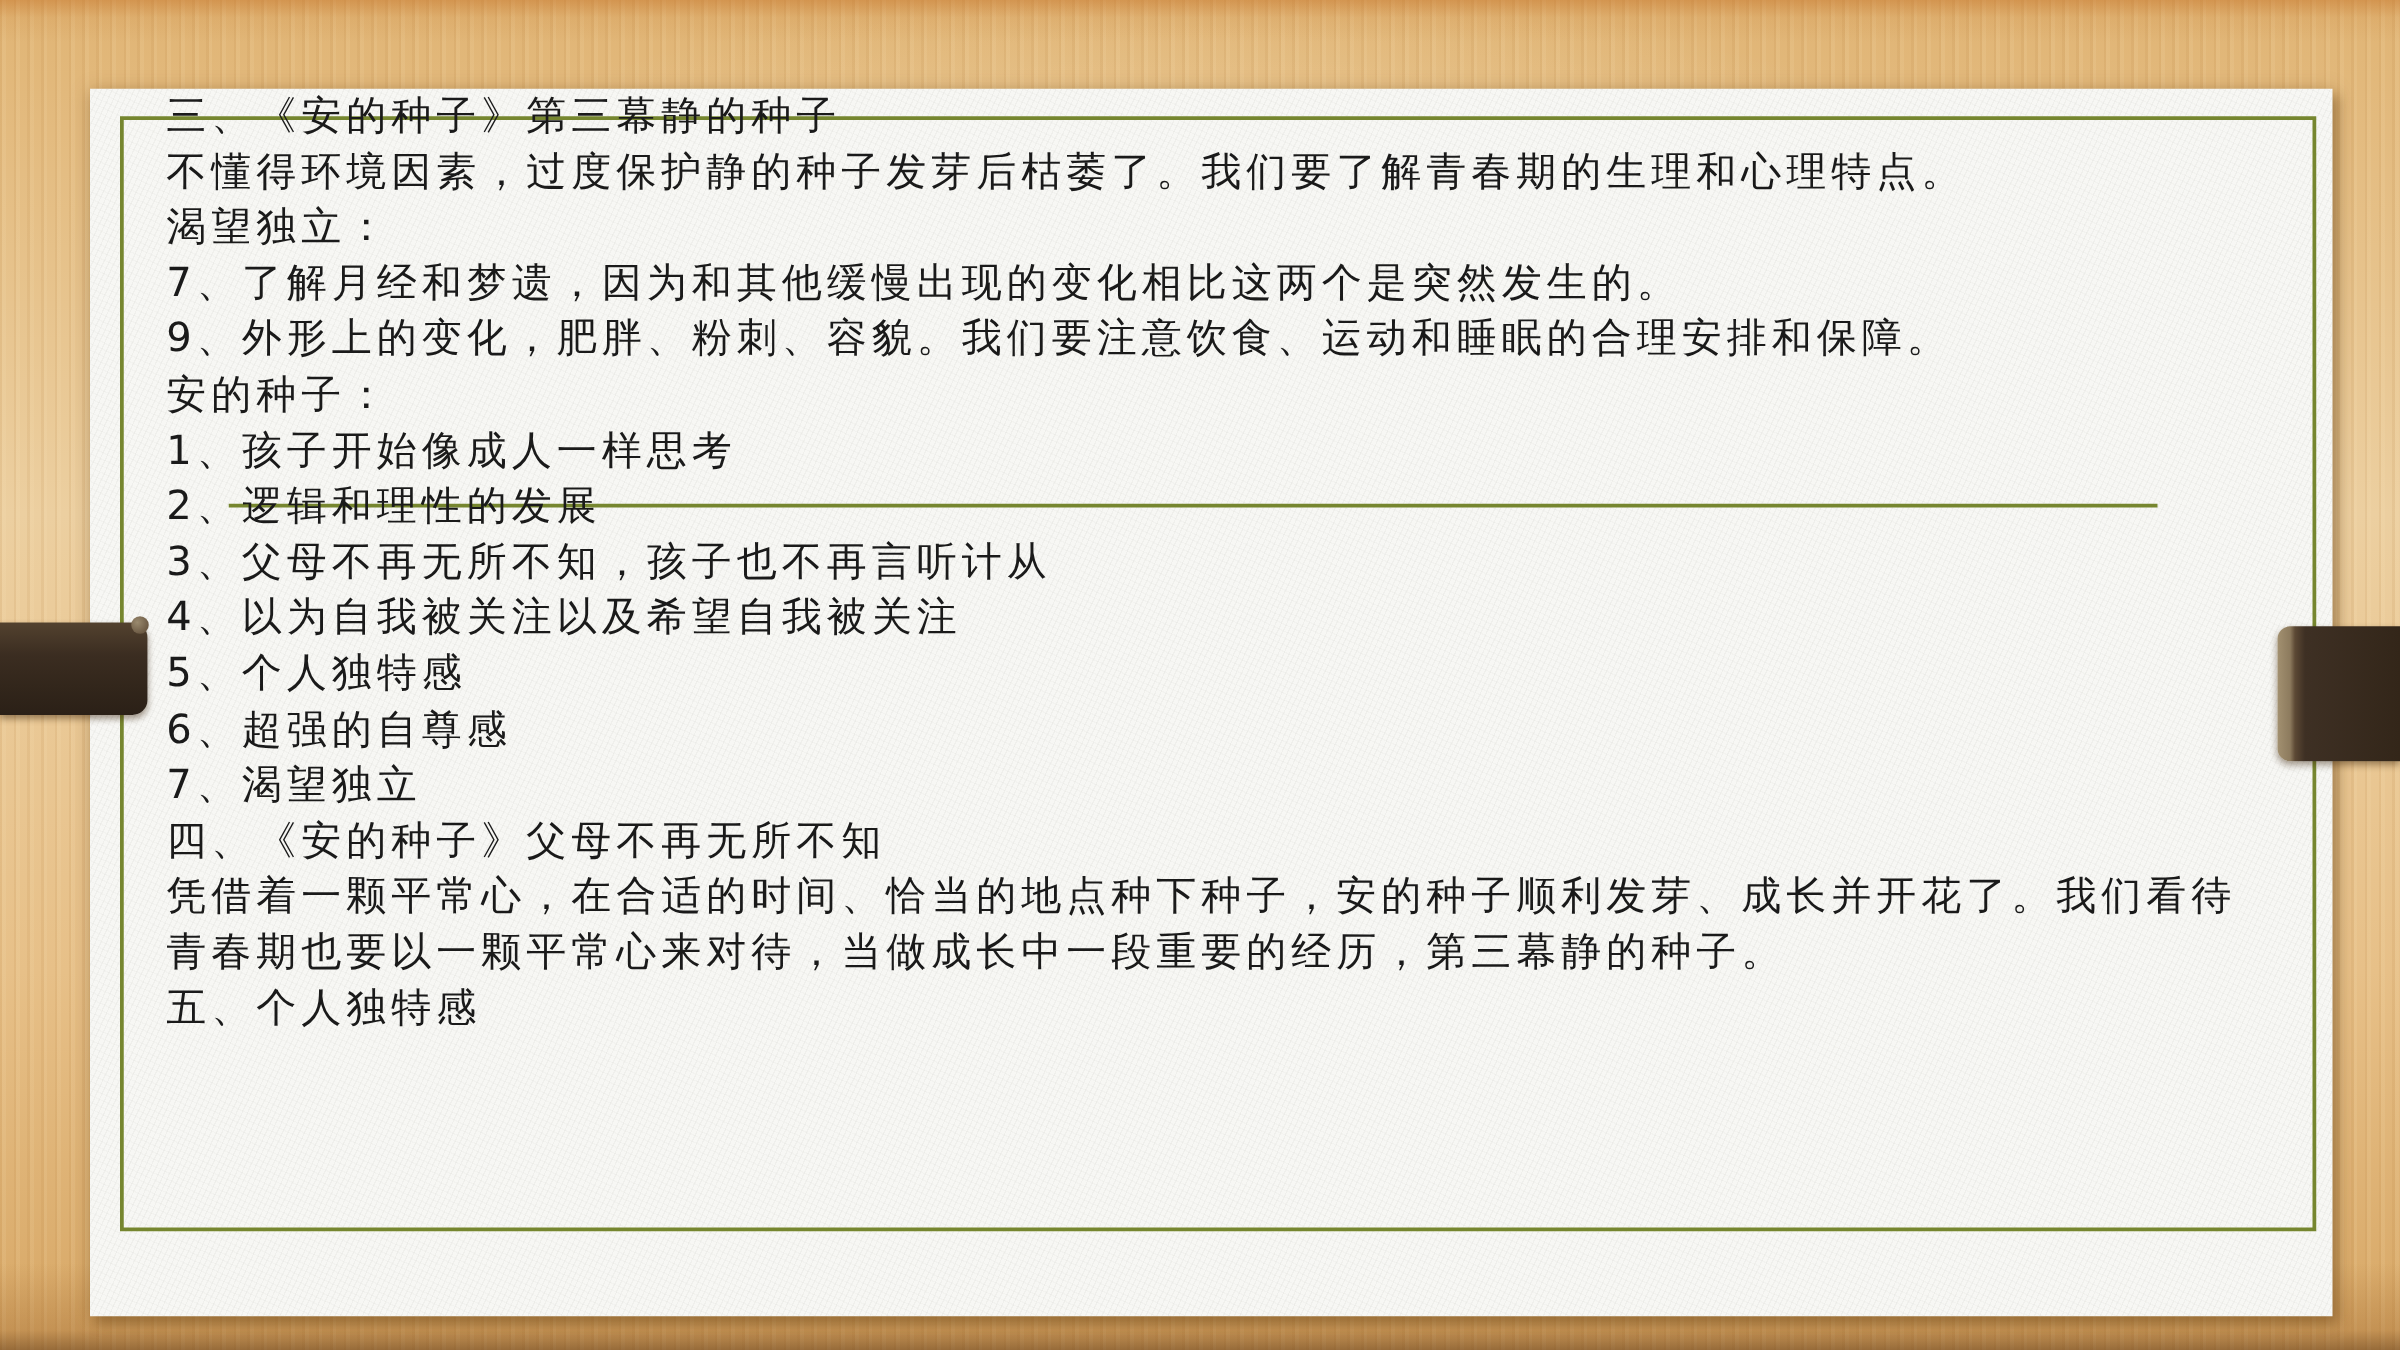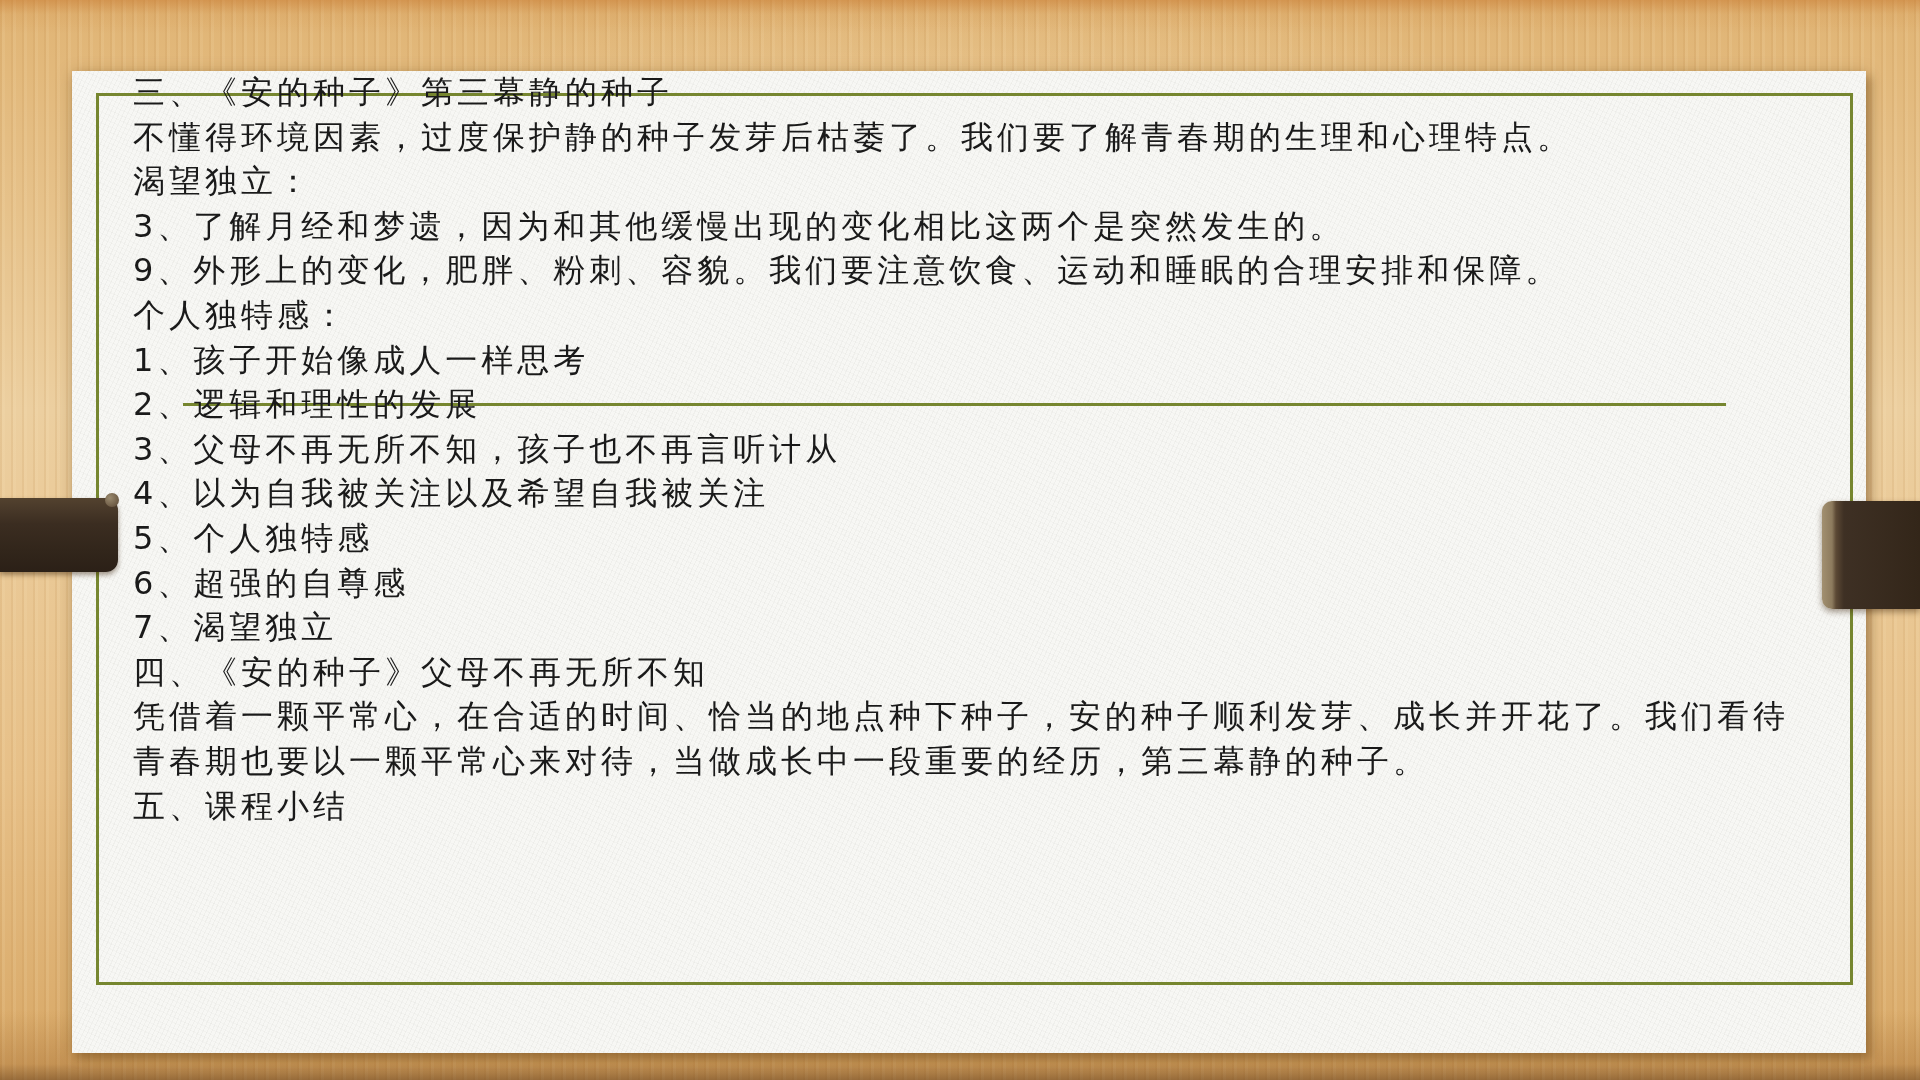--- a/index.html
+++ b/index.html
@@ -64,33 +64,33 @@
 
 <div class="stage">
   <div class="paper">
     <div class="frame"></div>
   </div>
 
   <div class="text-block">
       <div class="line"><span class="txt">三、《安的种子》第三幕静的种子</span></div>
       <div class="line"><span class="txt">不懂得环境因素，过度保护静的种子发芽后枯萎了。我们要了解青春期的生理和心理特点。</span></div>
       <div class="line"><span class="txt">渴望独立：</span></div>
-      <div class="line"><span class="txt">3、了解月经和梦遗，因为和其他缓慢出现的变化相比这两个是突然发生的。</span></div>
+      <div class="line"><span class="txt">7、了解月经和梦遗，因为和其他缓慢出现的变化相比这两个是突然发生的。</span></div>
       <div class="line"><span class="txt">9、外形上的变化，肥胖、粉刺、容貌。我们要注意饮食、运动和睡眠的合理安排和保障。</span></div>
-      <div class="line"><span class="txt">个人独特感：</span></div>
+      <div class="line"><span class="txt">安的种子：</span></div>
       <div class="line"><span class="txt">1、孩子开始像成人一样思考</span></div>
       <div class="line"><div class="rule"></div><span class="txt">2、逻辑和理性的发展</span></div>
       <div class="line"><span class="txt">3、父母不再无所不知，孩子也不再言听计从</span></div>
       <div class="line"><span class="txt">4、以为自我被关注以及希望自我被关注</span></div>
       <div class="line"><span class="txt">5、个人独特感</span></div>
       <div class="line"><span class="txt">6、超强的自尊感</span></div>
       <div class="line"><span class="txt">7、渴望独立</span></div>
       <div class="line"><span class="txt">四、《安的种子》父母不再无所不知</span></div>
       <div class="line"><span class="txt">凭借着一颗平常心，在合适的时间、恰当的地点种下种子，安的种子顺利发芽、成长并开花了。我们看待</span></div>
       <div class="line"><span class="txt">青春期也要以一颗平常心来对待，当做成长中一段重要的经历，第三幕静的种子。</span></div>
-      <div class="line"><span class="txt">五、课程小结</span></div>
+      <div class="line"><span class="txt">五、个人独特感</span></div>
     </div>
 
   <div class="left-strap">
     <div class="tip-dot"></div>
   </div>
   <div class="right-strap"></div>
 </div>
 
 </body></html>

